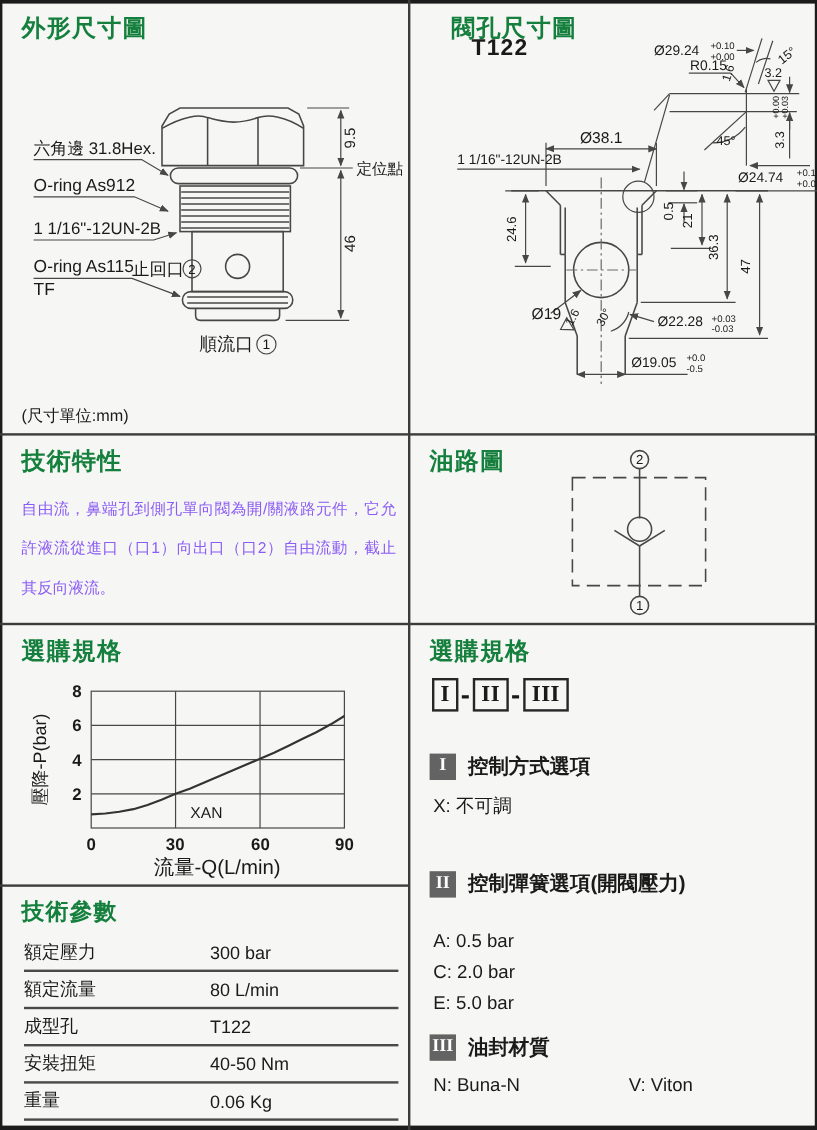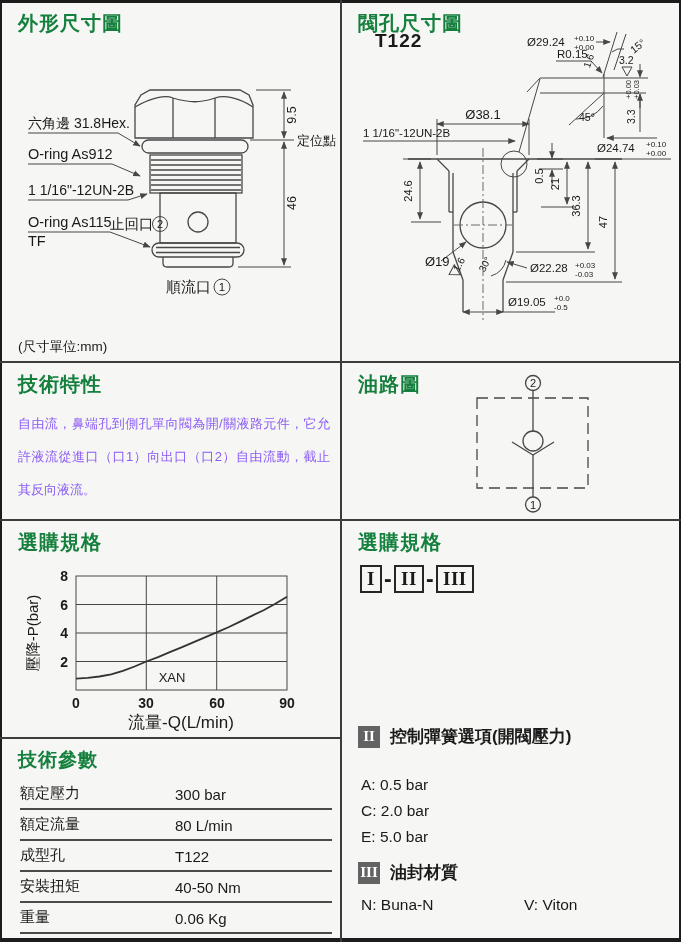--- a/index.html
+++ b/index.html
@@ -94,21 +94,21 @@
         <circle cx="222" cy="287" r="8" class="thin"></circle>
         <text x="222" y="291" font-size="11.5" text-anchor="middle">1</text>
         <text transform="rotate(-90 296 115)" x="296" y="115" font-size="12.5" text-anchor="middle">9.5</text>
         <text transform="rotate(-90 296 203)" x="296" y="203" font-size="12.5" text-anchor="middle">46</text>
         <text x="297" y="145" font-size="13">定位點</text>
       </g>
     </svg>
     <div class="note" style="left:18px;top:338px;">(尺寸單位:mm)</div>
   </div>
 
-  <div class="panel" style="left:341px;top:0;width:292px;height:361px;text-align:right;">
+  <div class="panel" style="left:359px;top:0;width:292px;height:361px;text-align:right;">
     <div class="ptitle" style="left:17px;top:10px;">閥孔尺寸圖</div>
     <div style="position:absolute;left:34px;top:30px;font-size:19px;font-weight:bold;letter-spacing:1px;">T122</div>
     <svg width="340" height="361" viewBox="0 0 340 361">
       <defs>
         <marker id="ac" viewBox="0 0 10 10" refX="9" refY="5" markerWidth="7.5" markerHeight="7.5" orient="auto-start-reverse">
           <path d="M0,1 L10,5 L0,9 z" fill="#474747"></path>
         </marker>
       </defs>
       <g class="draw">
         <line x1="67" y1="159" x2="281" y2="159"></line>
@@ -292,20 +292,24 @@
     <div class="ptitle" style="left:17px;top:8px;">選購規格</div>
 
     <div class="model">
       <span class="rbox">I</span>
       <span>-</span>
       <span class="rbox">II</span>
       <span>-</span>
       <span class="rbox">III</span>
     </div>
 
+    <div class="sec" style="top:106px;">
+      <span class="badge">I</span><span class="shead">控制方式選項</span>
+      <div class="opt" style="margin-top:12px;">X: 不可調</div>
+    </div>
 
     <div class="sec" style="top:204px;">
       <span class="badge">II</span><span class="shead">控制彈簧選項(開閥壓力)</span>
       <div class="opt" style="margin-top:28px;">A:  0.5  bar</div>
       <div class="opt" style="margin-top:8px;">C:  2.0  bar</div>
       <div class="opt" style="margin-top:8px;">E:  5.0  bar</div>
     </div>
 
     <div class="sec" style="top:340px;">
       <span class="badge">III</span><span class="shead">油封材質</span>

